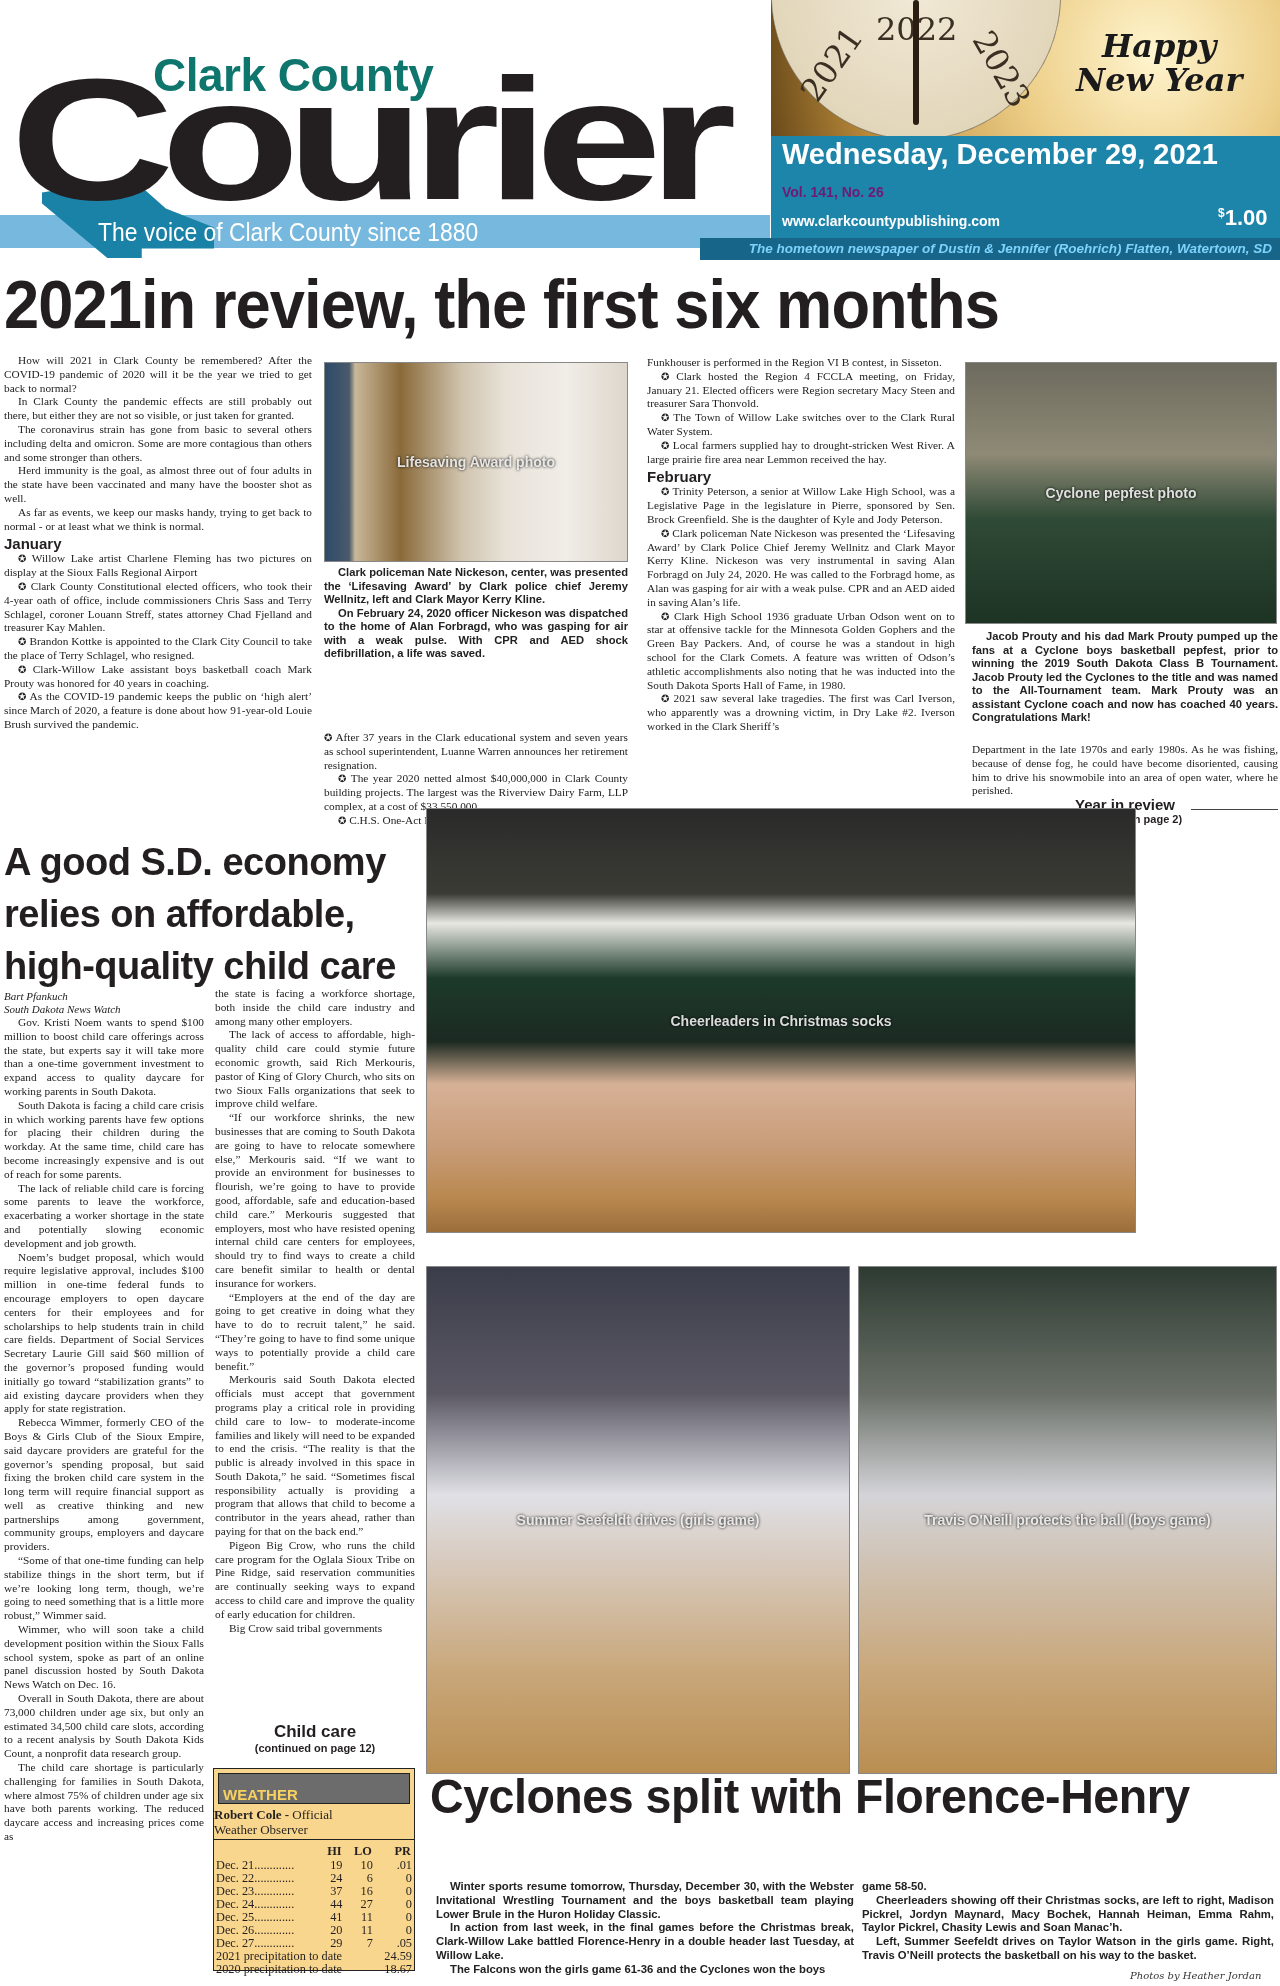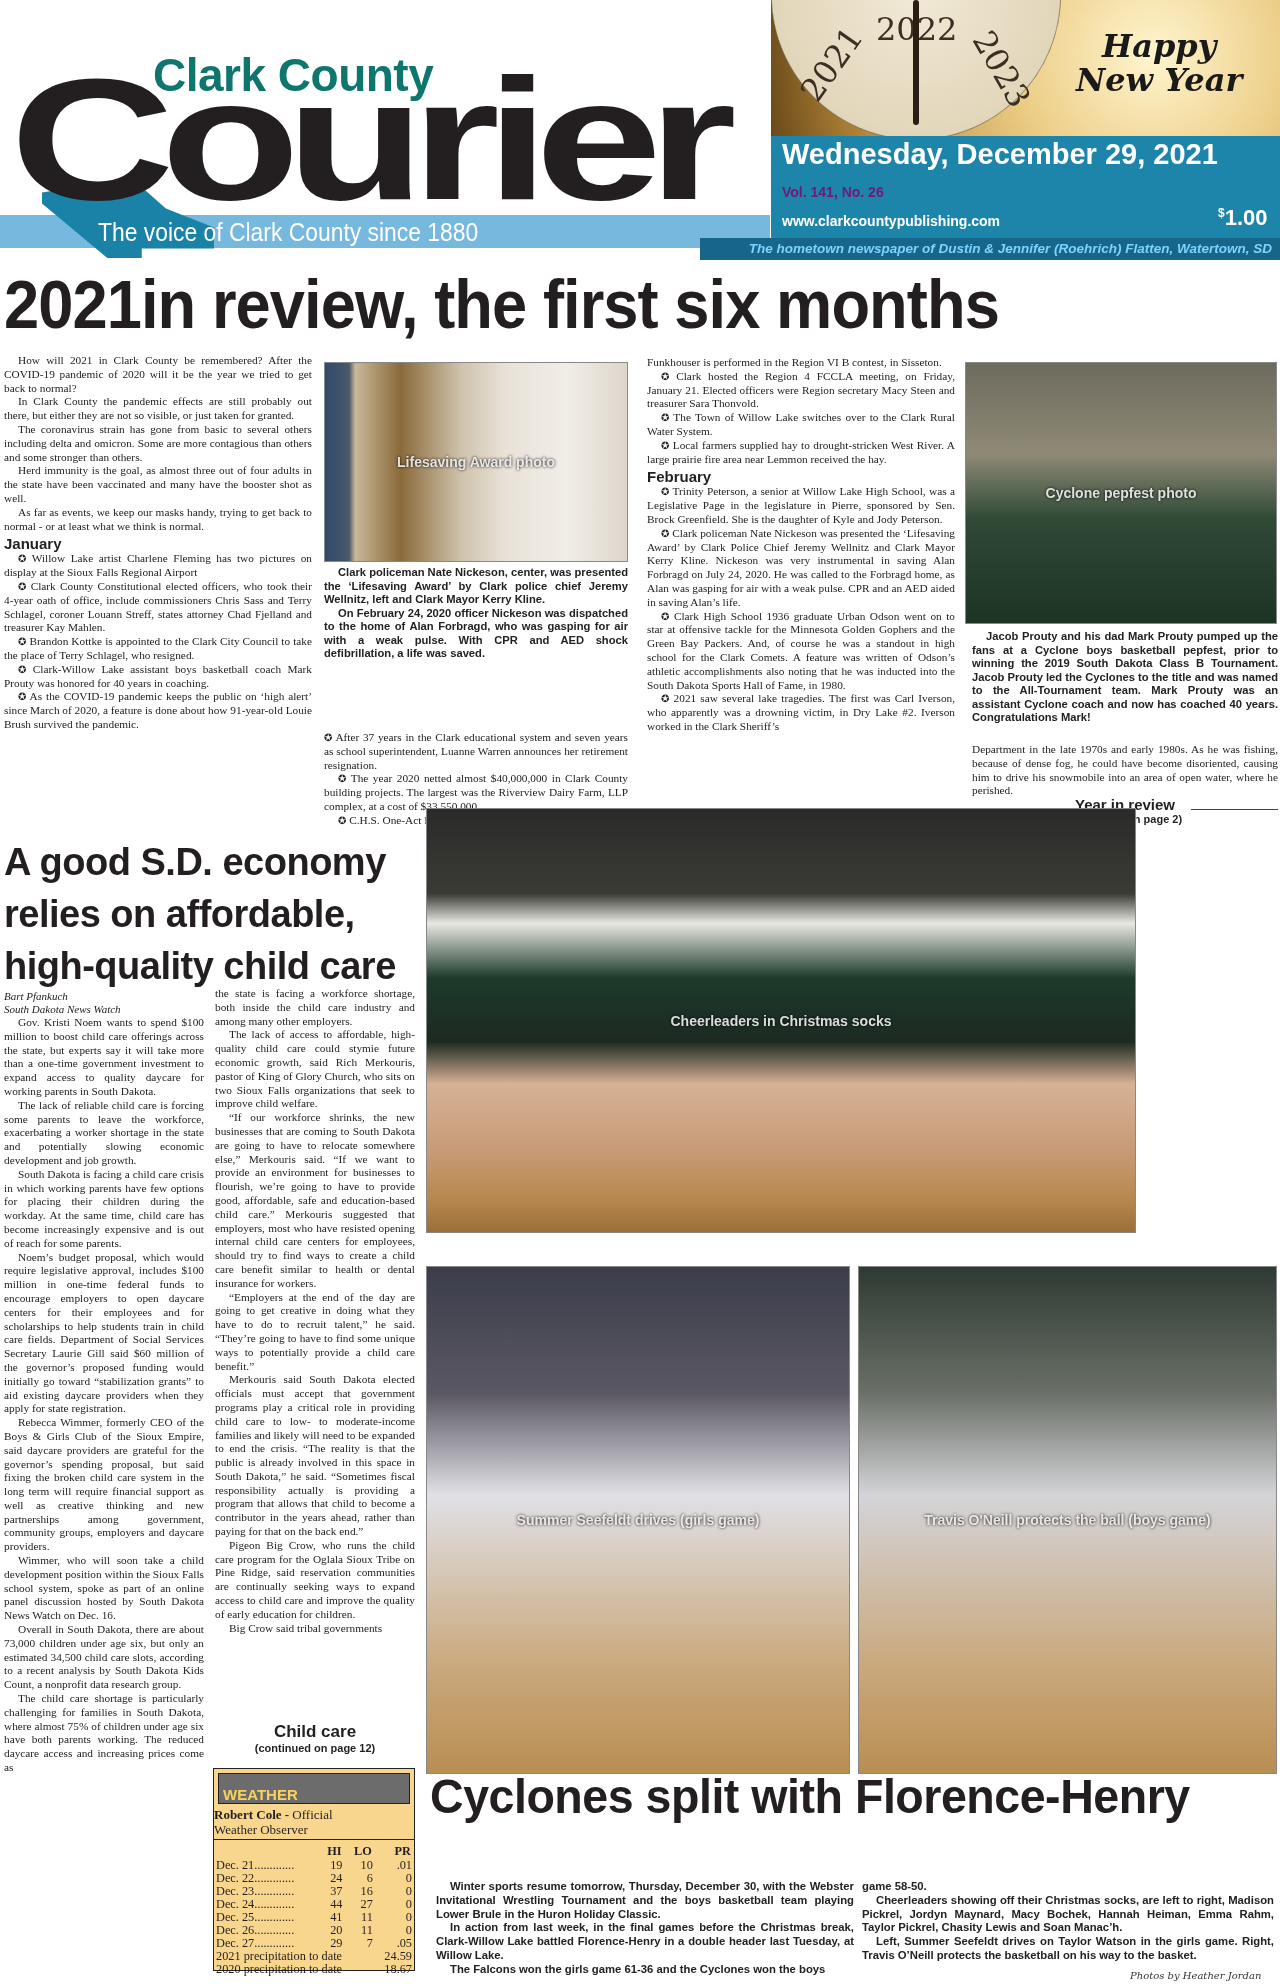--- a/index.html
+++ b/index.html
@@ -141,24 +141,25 @@
     <div class="rule" style="flex:1;margin-bottom:3px"></div>
   </div>
   <div class="cont-sub">(continued on page 2)</div>
 </div>
 
 <div class="abs hl2">A good S.D. economy relies on affordable, high-quality child care</div>
 <div class="abs col" style="left:4px;top:990px;width:200px">
   <div class="byline">Bart Pfankuch</div>
   <div class="byline">South Dakota News Watch</div>
   <p>Gov. Kristi Noem wants to spend $100 million to boost child care offerings across the state, but experts say it will take more than a one-time government investment to expand access to quality daycare for working parents in South Dakota.</p>
+  <p>South Dakota is facing a child care crisis in which working parents have few options for placing their children during the workday. At the same time, child care has become increasingly expensive and is out of reach for some parents.</p>
   <p>The lack of reliable child care is forcing some parents to leave the workforce, exacerbating a worker shortage in the state and potentially slowing economic development and job growth.</p>
-  <p>South Dakota is facing a child care crisis in which working parents have few options for placing their children during the workday. At the same time, child care has become increasingly expensive and is out of reach for some parents.</p>
   <p>Noem’s budget proposal, which would require legislative approval, includes $100 million in one-time federal funds to encourage employers to open daycare centers for their employees and for scholarships to help students train in child care fields. Department of Social Services Secretary Laurie Gill said $60 million of the governor’s proposed funding would initially go toward “stabilization grants” to aid existing daycare providers when they apply for state registration.</p>
   <p>Rebecca Wimmer, formerly CEO of the Boys &amp; Girls Club of the Sioux Empire, said daycare providers are grateful for the governor’s spending proposal, but said fixing the broken child care system in the long term will require financial support as well as creative thinking and new partnerships among government, community groups, employers and daycare providers.</p>
+  <p>“Some of that one-time funding can help stabilize things in the short term, but if we’re looking long term, though, we’re going to need something that is a little more robust,” Wimmer said.</p>
   <p>Wimmer, who will soon take a child development position within the Sioux Falls school system, spoke as part of an online panel discussion hosted by South Dakota News Watch on Dec. 16.</p>
   <p>Overall in South Dakota, there are about 73,000 children under age six, but only an estimated 34,500 child care slots, according to a recent analysis by South Dakota Kids Count, a nonprofit data research group.</p>
   <p>The child care shortage is particularly challenging for families in South Dakota, where almost 75% of children under age six have both parents working. The reduced daycare access and increasing prices come as</p>
 </div>
 <div class="abs col" style="left:215px;top:987px;width:200px">
   <p class="ni">the state is facing a workforce shortage, both inside the child care industry and among many other employers.</p>
   <p>The lack of access to affordable, high-quality child care could stymie future economic growth, said Rich Merkouris, pastor of King of Glory Church, who sits on two Sioux Falls organizations that seek to improve child welfare.</p>
   <p>“If our workforce shrinks, the new businesses that are coming to South Dakota are going to have to relocate somewhere else,” Merkouris said. “If we want to provide an environment for businesses to flourish, we’re going to have to provide good, affordable, safe and education-based child care.” Merkouris suggested that employers, most who have resisted opening internal child care centers for employees, should try to find ways to create a child care benefit similar to health or dental insurance for workers.</p>
   <p>“Employers at the end of the day are going to get creative in doing what they have to do to recruit talent,” he said. “They’re going to have to find some unique ways to potentially provide a child care benefit.”</p>
   <p>Merkouris said South Dakota elected officials must accept that government programs play a critical role in providing child care to low- to moderate-income families and likely will need to be expanded to end the crisis. “The reality is that the public is already involved in this space in South Dakota,” he said. “Sometimes fiscal responsibility actually is providing a program that allows that child to become a contributor in the years ahead, rather than paying for that on the back end.”</p>

